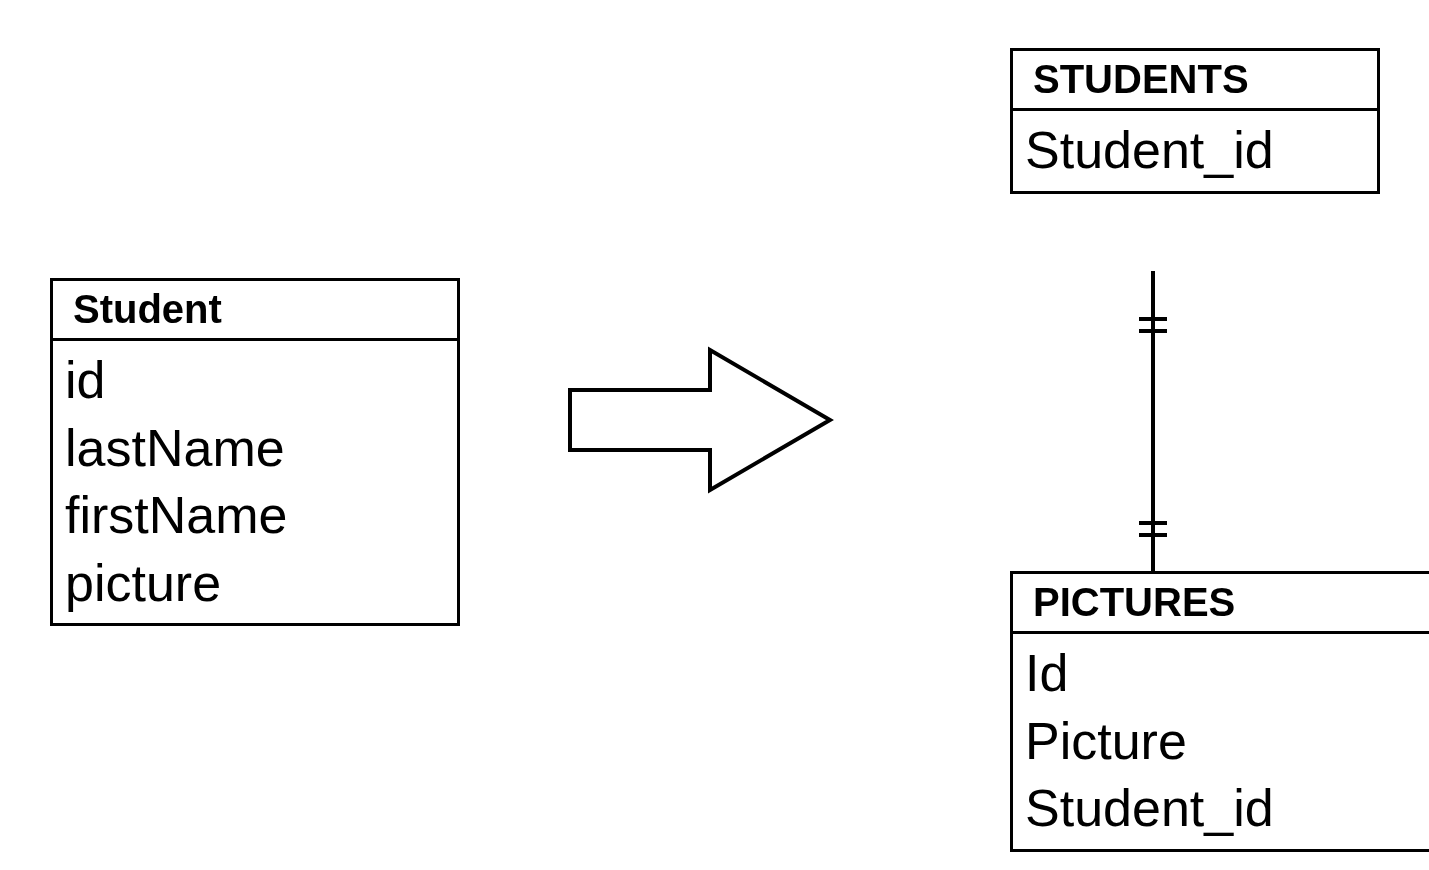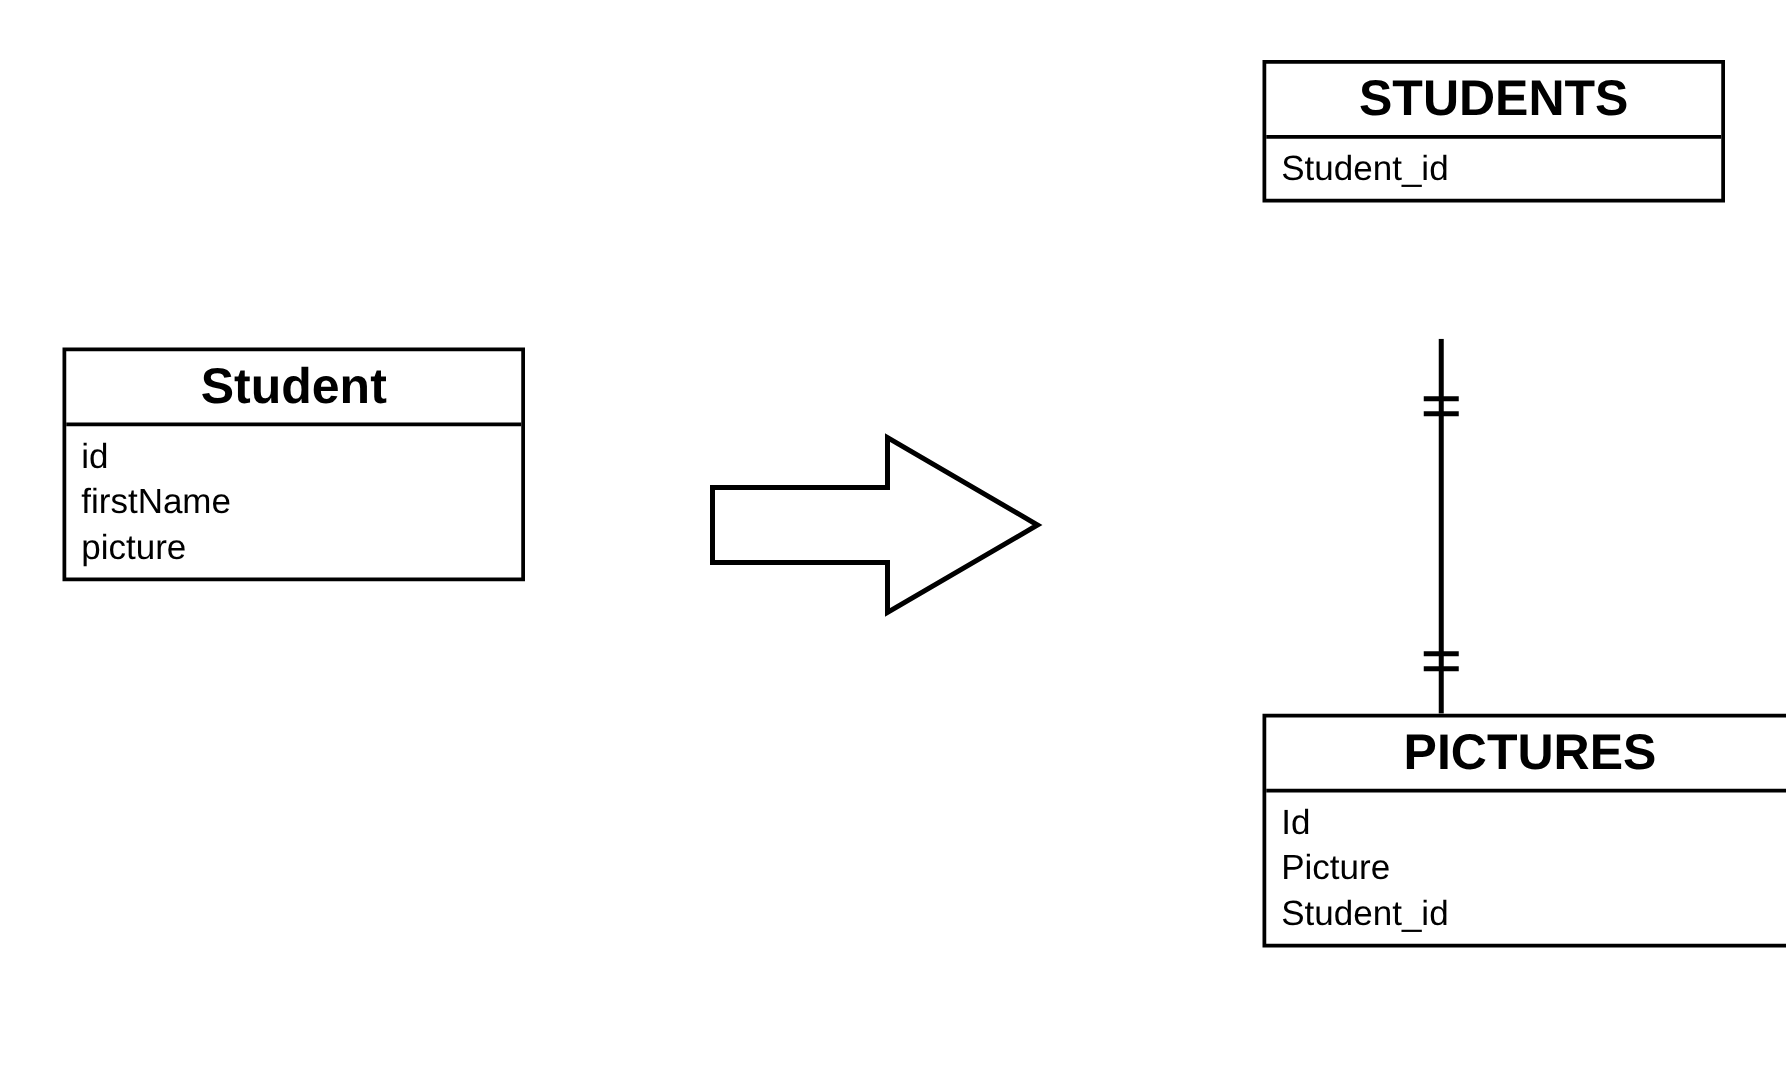--- a/index.html
+++ b/index.html
@@ -9,49 +9,49 @@
       background: white;
       font-family: Arial, Helvetica, sans-serif;
       position: relative;
     }
     .entity-box {
       position: absolute;
       border: 3px solid black;
       background: white;
     }
     .entity-title {
-      text-align: center;
       font-weight: bold;
       font-size: 40px;
-      padding: 6px 4px;
+      padding: 6px 20px;
       border-bottom: 3px solid black;
     }
     .entity-fields {
       padding: 6px 12px;
-      font-size: 28px;
+      font-size: 52px;
       line-height: 1.3;
     }
     .entity-field {
       display: block;
     }
     .arrow-container {
       position: absolute;
     }
     .connector {
       position: absolute;
     }
     svg { display: block; }
   </style>
 </head>
 <body>
 
-<div class="entity-box" style="left: 50px; top: 278px; width: 370px;">
+<div class="entity-box" style="left: 50px; top: 278px; width: 410px;">
   <div class="entity-title">Student</div>
   <div class="entity-fields">
     <span class="entity-field">id</span>
+    <span class="entity-field">lastName</span>
     <span class="entity-field">firstName</span>
     <span class="entity-field">picture</span>
   </div>
 </div>
 
 <div class="arrow-container" style="left: 560px; top: 335px;">
   <svg width="280" height="170" viewBox="0 0 280 170">
     <path d="M 10 55 L 150 55 L 150 15 L 270 85 L 150 155 L 150 115 L 10 115 Z" fill="white" stroke="black" stroke-width="4" stroke-linejoin="miter"></path>
   </svg>
 </div>

